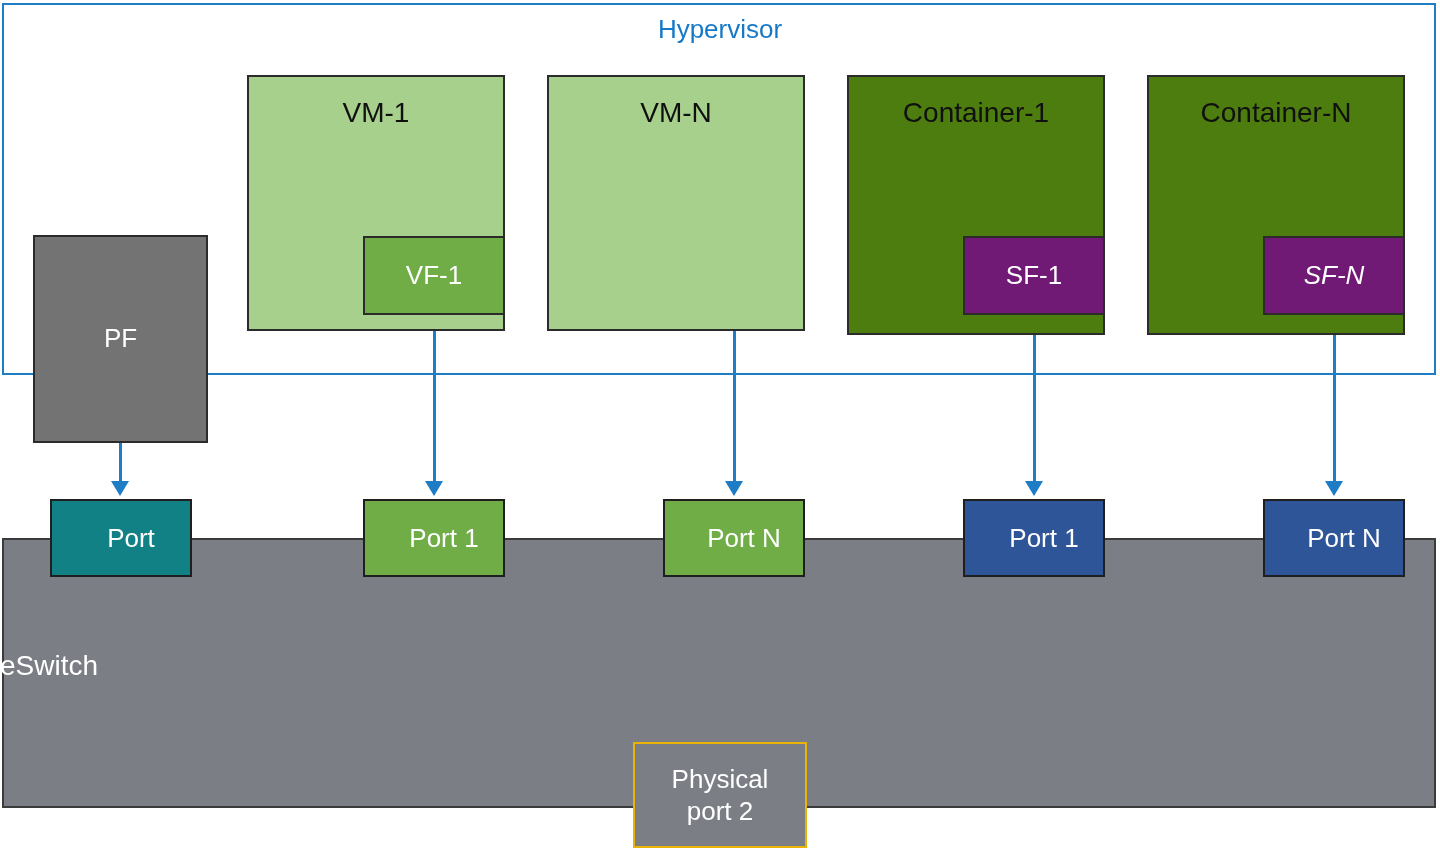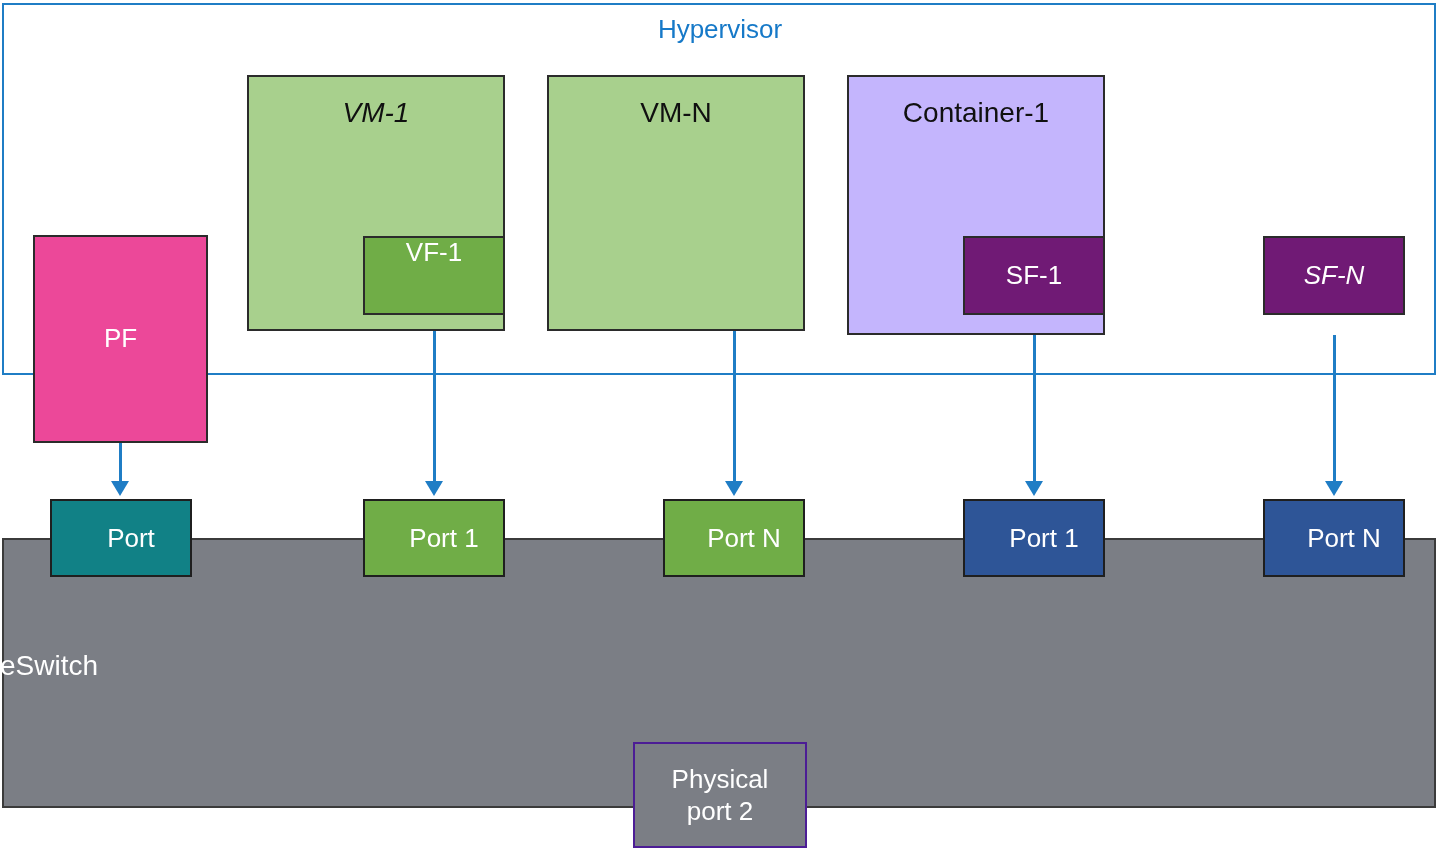--- a/index.html
+++ b/index.html
@@ -55,58 +55,59 @@
     text-align: center;
     line-height: 1.12;
   }
 
   
   .pf-box {
     left: 33px;
     top: 235px;
     width: 175px;
     height: 208px;
-    background: #ec4899;
+    background: #737373;
     align-items: center;
   }
   .pf-box .lbl {
     color: #ffffff;
     font-size: 26px;
   }
 
   
   .vm-box {
     background: #a8d08d;
     width: 258px;
     height: 256px;
     top: 75px;
     padding-top: 20px;
   }
   .vm-box .lbl { color: #101010; font-size: 28px; }
-  .vm1 { left: 247px; font-style: italic; }
+  .vm1 { left: 247px; }
   .vmn { left: 547px; }
 
   
   .ct-box {
-    background: #c4b5fd;
+    background: #4d7c0f;
     width: 258px;
     height: 260px;
     top: 75px;
     padding-top: 20px;
   }
   .ct-box .lbl { color: #101010; font-size: 28px; }
   .ct1 { left: 847px; }
   .ctn { left: 1147px; }
 
   
   .vf-box {
     background: #70ad47;
     width: 142px;
     height: 79px;
     top: 236px;
+    align-items: center;
   }
   .vf-box .lbl { color: #ffffff; font-size: 26px; }
   .vf1 { left: 363px; }
   .vfn { left: 663px; }
 
   
   .sf-box {
     background: #701a75;
     width: 142px;
     height: 79px;
@@ -138,21 +139,21 @@
   }
 
   
   .phys-port {
     position: absolute;
     left: 633px;
     top: 742px;
     width: 174px;
     height: 106px;
     background: #7b7e85;
-    border: 2px solid #4c1d95;
+    border: 2px solid #eab308;
     box-sizing: border-box;
     color: #ffffff;
     font-size: 26px;
     display: flex;
     flex-direction: column;
     justify-content: center;
     align-items: center;
     line-height: 1.25;
     text-align: center;
   }
@@ -222,20 +223,23 @@
     <span class="lbl">VM-N</span>
   </div>
 
   <div class="box ct-box ct1">
     <span class="lbl">Container-1</span>
   </div>
   <div class="box sf-box sf1">
     <span class="lbl">SF-1</span>
   </div>
 
+  <div class="box ct-box ctn">
+    <span class="lbl">Container-N</span>
+  </div>
   <div class="box sf-box sfn">
     <span class="lbl">SF-N</span>
   </div>
 
   <div class="conn" style="left:119px; top:443px; height:39px;"></div>
   <div class="arrowhead" style="left:111px; top:481px;"></div>
 
   <div class="conn" style="left:433px; top:331px; height:151px;"></div>
   <div class="arrowhead" style="left:425px; top:481px;"></div>
 

